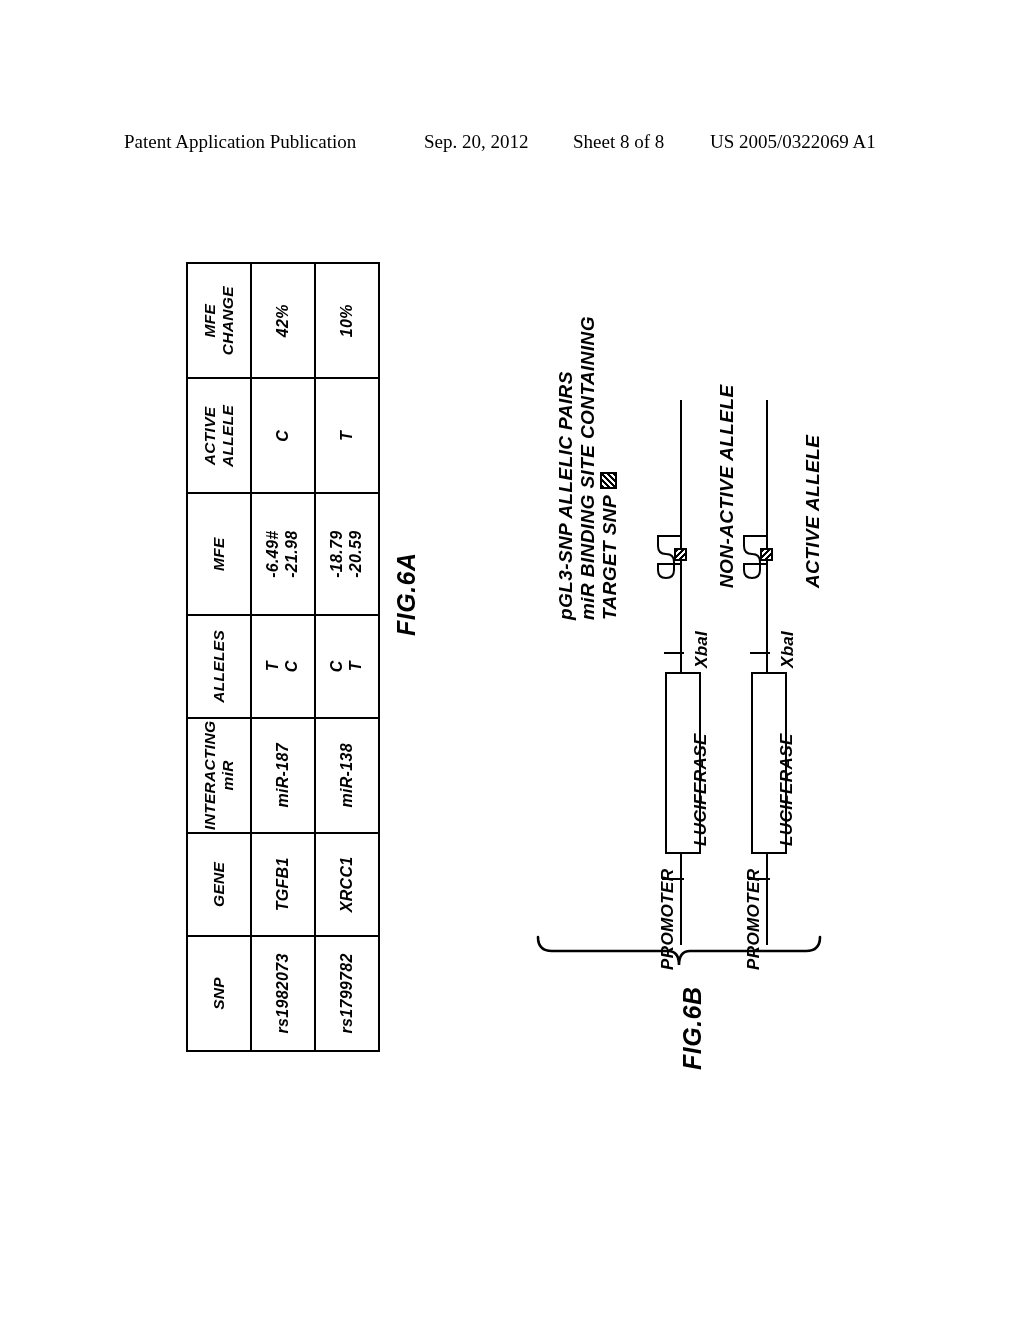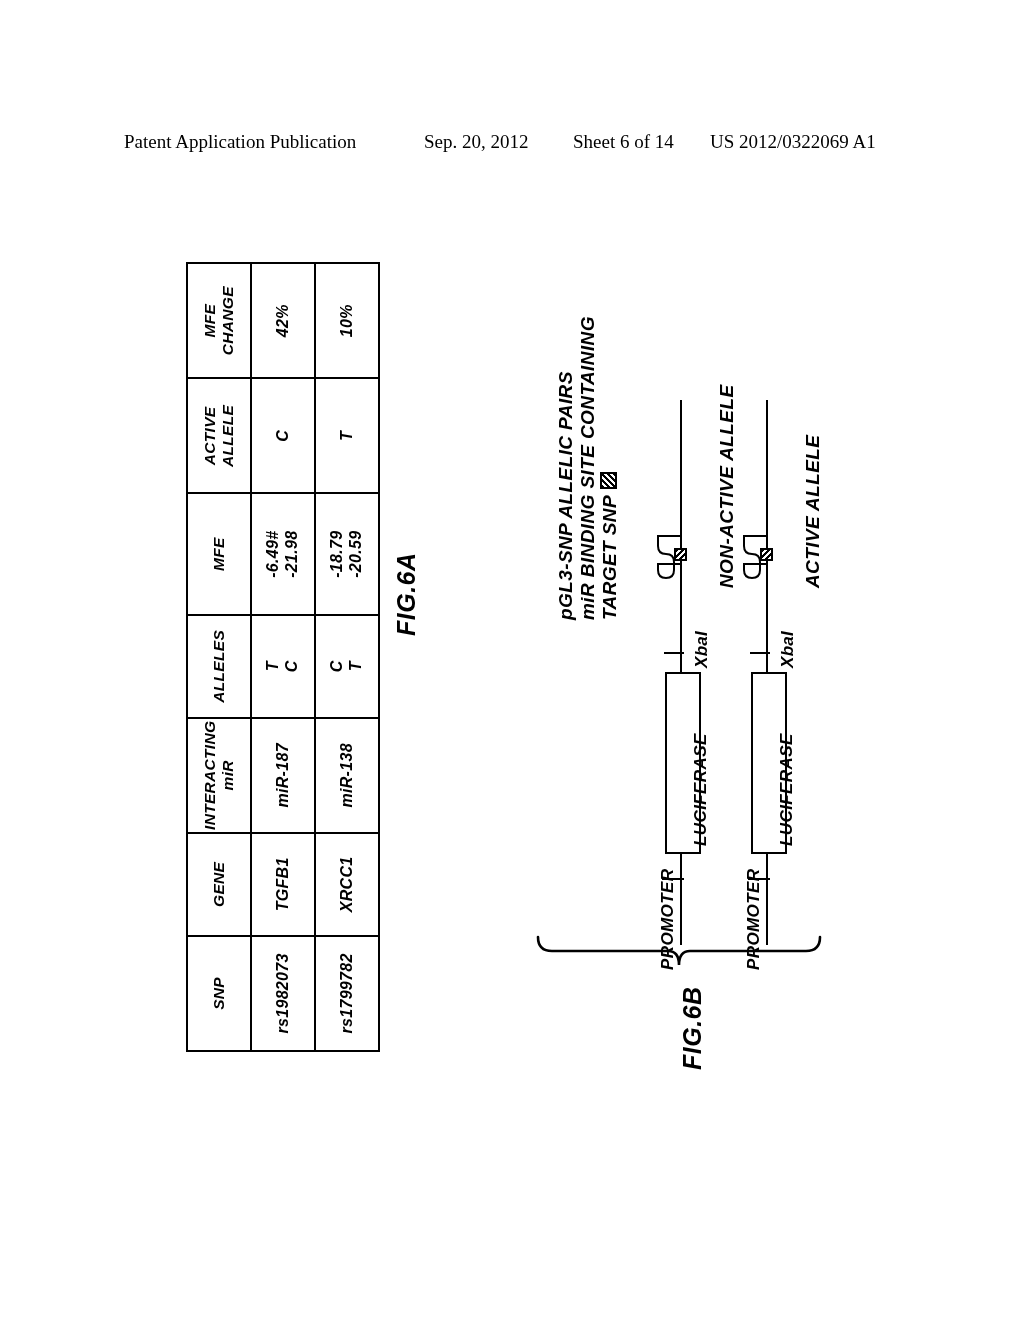--- a/index.html
+++ b/index.html
@@ -314,22 +314,22 @@
     transform: rotate(-90deg);
     transform-origin: 0 0;
   }
 </style>
 </head>
 <body>
 
 <div class="pub-header">
   <span class="hdr-title">Patent Application Publication</span>
   <span class="hdr-date">Sep. 20, 2012</span>
-  <span class="hdr-sheet">Sheet 6 of 14</span>
-  <span class="hdr-docnum">US 2012/0322069 A1</span>
+  <span class="hdr-sheet">Sheet 8 of 8</span>
+  <span class="hdr-docnum">US 2005/0322069 A1</span>
 </div>
 
 <div id="fig6a-wrap">
   <div id="fig6a-rot">
     <table class="fig6a">
       <colgroup>
         <col class="c-snp">
           <col class="c-gene">
           <col class="c-mir">
           <col class="c-alleles">

